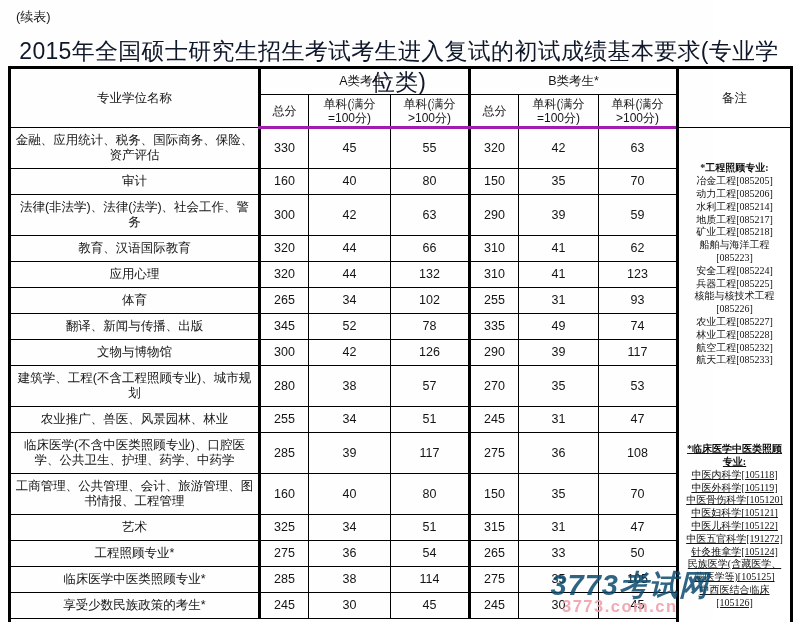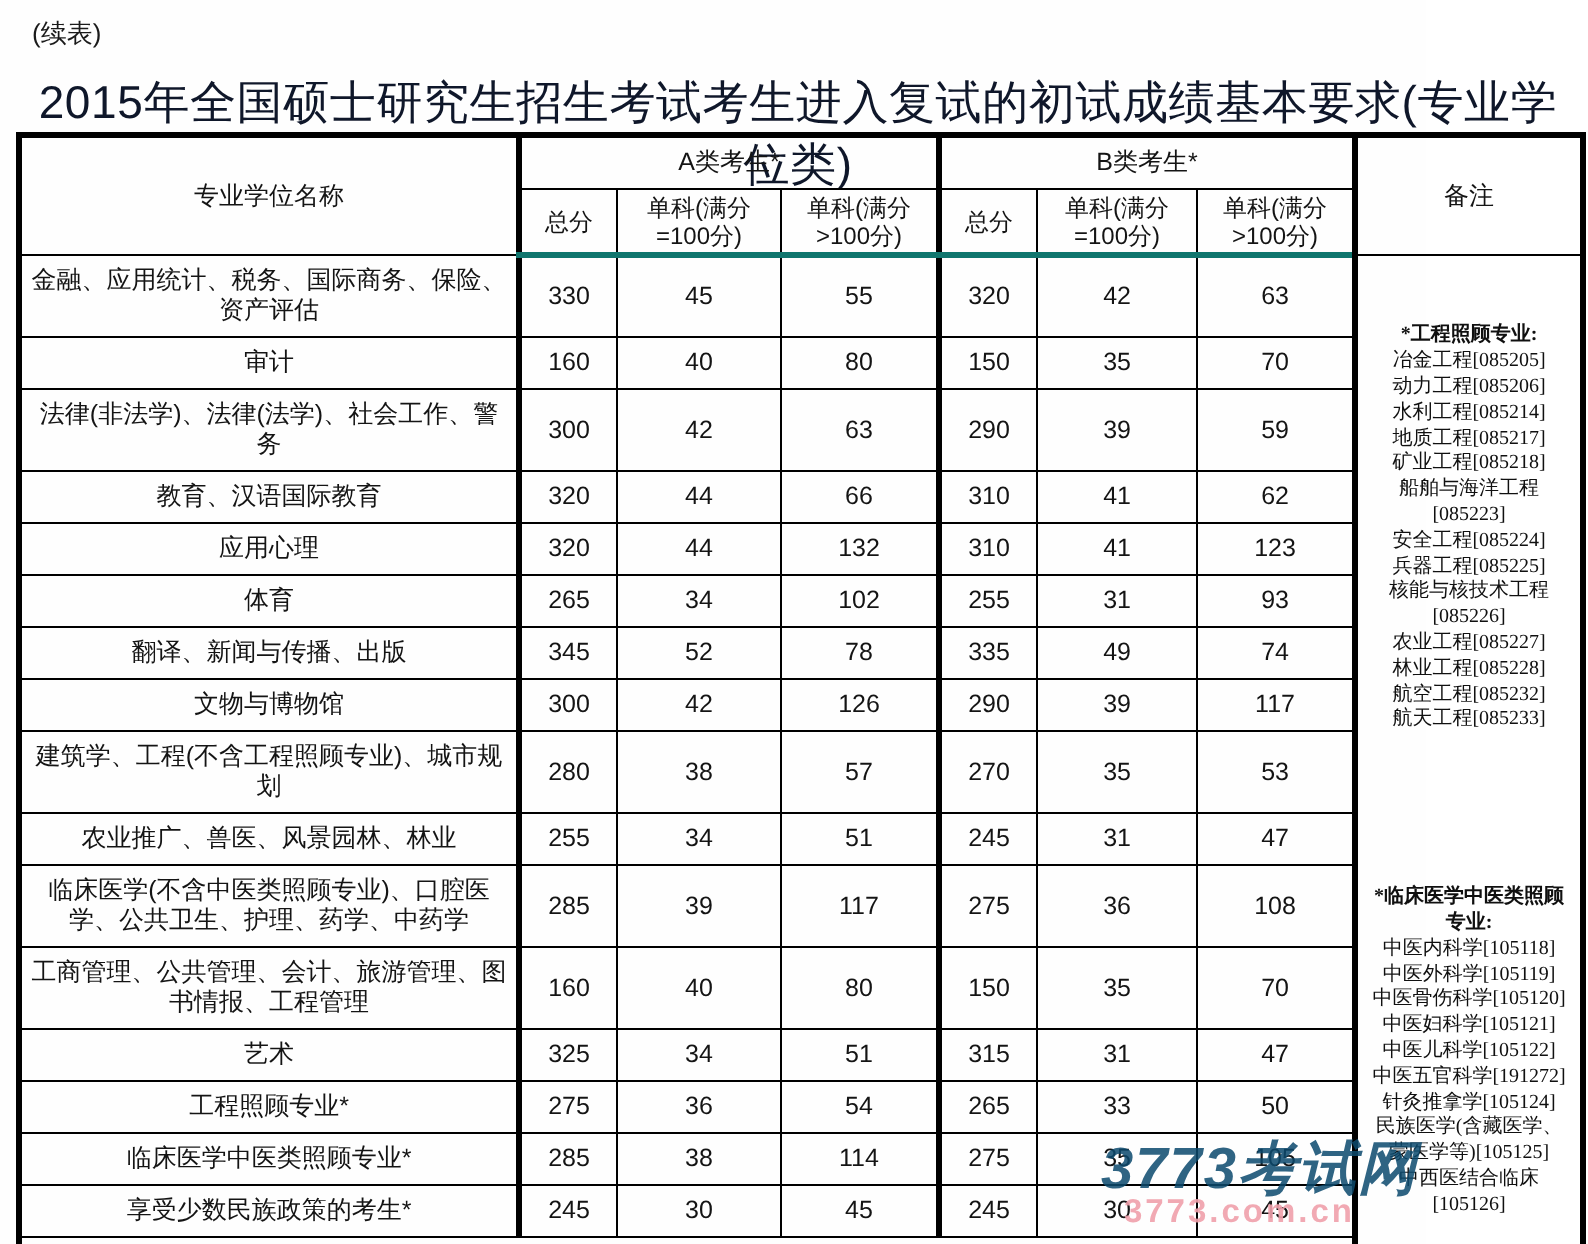--- a/index.html
+++ b/index.html
@@ -38,41 +38,41 @@
     color: #141414;
   }
   .thickL { border-left: 3px solid #000 !important; }
 
   td.name-h { font-size: 13px; }
   td.group-h { height: 18px; padding: 1px 2px; font-size: 12.5px; line-height: 14px; }
   tr.subhead td {
     height: 33px; padding: 0 2px;
     font-size: 12px; line-height: 14px;
     white-space: pre-line;
-    border-bottom: 3px solid #0f766e;
+    border-bottom: 3px solid #a21caf;
   }
   td.name-h, td.remarks-h { border-bottom: 3px solid #000; }
 
   td.name-cell {
     text-align: left; padding: 5px 6px;
     font-size: 12.5px; line-height: 15px;
   }
   td.num { font-size: 13.5px; }
 
   td.remarks-cell {
     vertical-align: top; text-align: left;
     padding: 34px 4px 4px 5px;
     font-family: "Liberation Serif", serif;
   }
   .rblock div {
     font-size: 10px; line-height: 12.8px;
     color: #101010; letter-spacing: 0;
   }
   .rblock .rtitle { font-weight: bold; }
-  .rblock + .rblock { margin-top: 76px; }
+  .rblock + .rblock { margin-top: 76px; text-decoration: underline; }
 
   td.footnote {
     text-align: left; font-size: 12.5px;
     padding: 5px 6px; height: 25px;
     border-top: 3px solid #000;
   }
 
   .watermark {
     position: absolute; right: 4px; bottom: 8px;
     text-align: center; z-index: 5; pointer-events: none;

